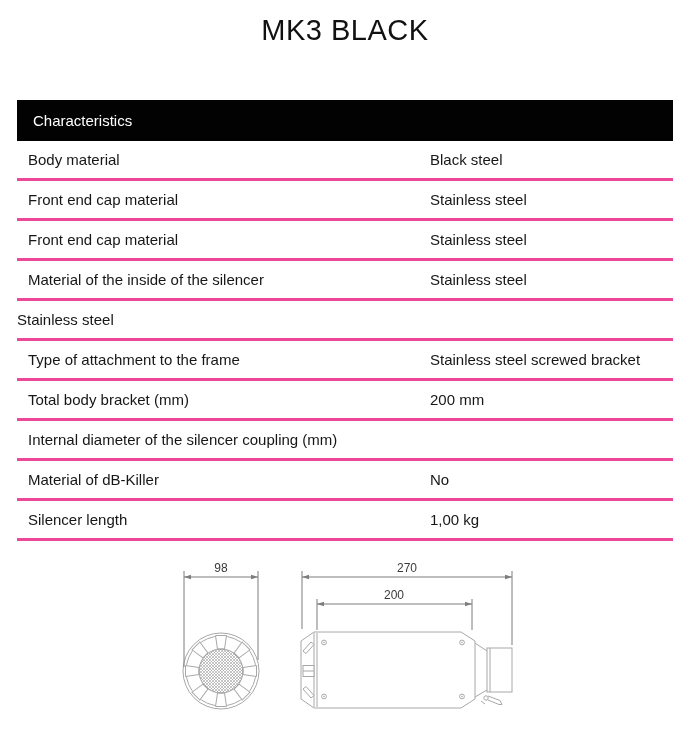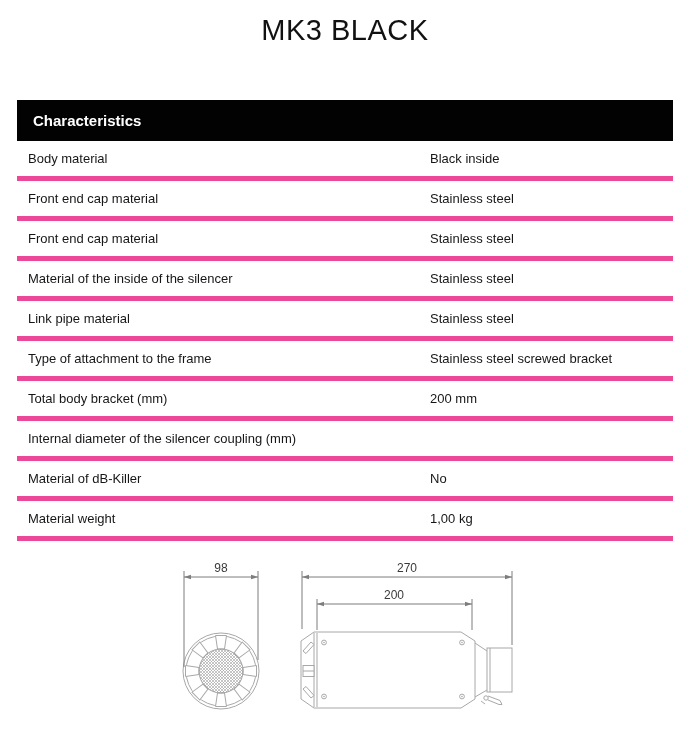--- a/index.html
+++ b/index.html
@@ -24,33 +24,33 @@
   }
 
   .spec-table {
     margin: 47px 17px 0 17px;
   }
   .table-header {
     height: 41px;
     background: #020202;
     color: #ffffff;
     font-size: 15px;
-    font-weight: 700;
+    font-weight: 400;
     display: flex;
     align-items: center;
     padding-left: 16px;
     box-sizing: border-box;
   }
   .row {
     display: flex;
     align-items: center;
     height: 40px;
     box-sizing: border-box;
-    border-bottom: 5px solid #ec4899;
-    font-size: 13px;
+    border-bottom: 3px solid #ec4899;
+    font-size: 15px;
   }
   .cell { white-space: nowrap; }
   .cell.label {
     flex: 0 0 413px;
     box-sizing: border-box;
     padding-left: 11px;
   }
   .cell.value { flex: 1; }
 
   .drawing-svg { display: block; width: 690px; height: 198px; }
@@ -73,55 +73,54 @@
 
   <h1 class="title">MK3 BLACK</h1>
 
   <div class="spec-table">
     <div class="table-header">
       <span>Characteristics</span>
     </div>
 
     <div class="row">
       <div class="cell label">Body material</div>
-      <div class="cell value">Black inside</div>
+      <div class="cell value">Black steel</div>
     </div>
     <div class="row">
       <div class="cell label">Front end cap material</div>
       <div class="cell value">Stainless steel</div>
     </div>
     <div class="row">
       <div class="cell label">Front end cap material</div>
       <div class="cell value">Stainless steel</div>
     </div>
     <div class="row">
       <div class="cell label">Material of the inside of the silencer</div>
       <div class="cell value">Stainless steel</div>
     </div>
     <div class="row">
-      <div class="cell label">Link pipe material</div>
       <div class="cell value">Stainless steel</div>
     </div>
     <div class="row">
       <div class="cell label">Type of attachment to the frame</div>
       <div class="cell value">Stainless steel screwed bracket</div>
     </div>
     <div class="row">
       <div class="cell label">Total body bracket (mm)</div>
       <div class="cell value">200 mm</div>
     </div>
     <div class="row">
       <div class="cell label">Internal diameter of the silencer coupling (mm)</div>
     </div>
     <div class="row">
       <div class="cell label">Material of dB-Killer</div>
       <div class="cell value">No</div>
     </div>
     <div class="row">
-      <div class="cell label">Material weight</div>
+      <div class="cell label">Silencer length</div>
       <div class="cell value">1,00 kg</div>
     </div>
   </div>
 
   <div>
     <svg class="drawing-svg" viewBox="0 541 690 198" xmlns="http://www.w3.org/2000/svg">
       <defs>
         <pattern id="mesh" width="3" height="3" patternUnits="userSpaceOnUse">
           <path d="M0,0 L3,3 M3,0 L0,3" stroke="#9d9d9d" stroke-width="0.6"></path>
         </pattern>

